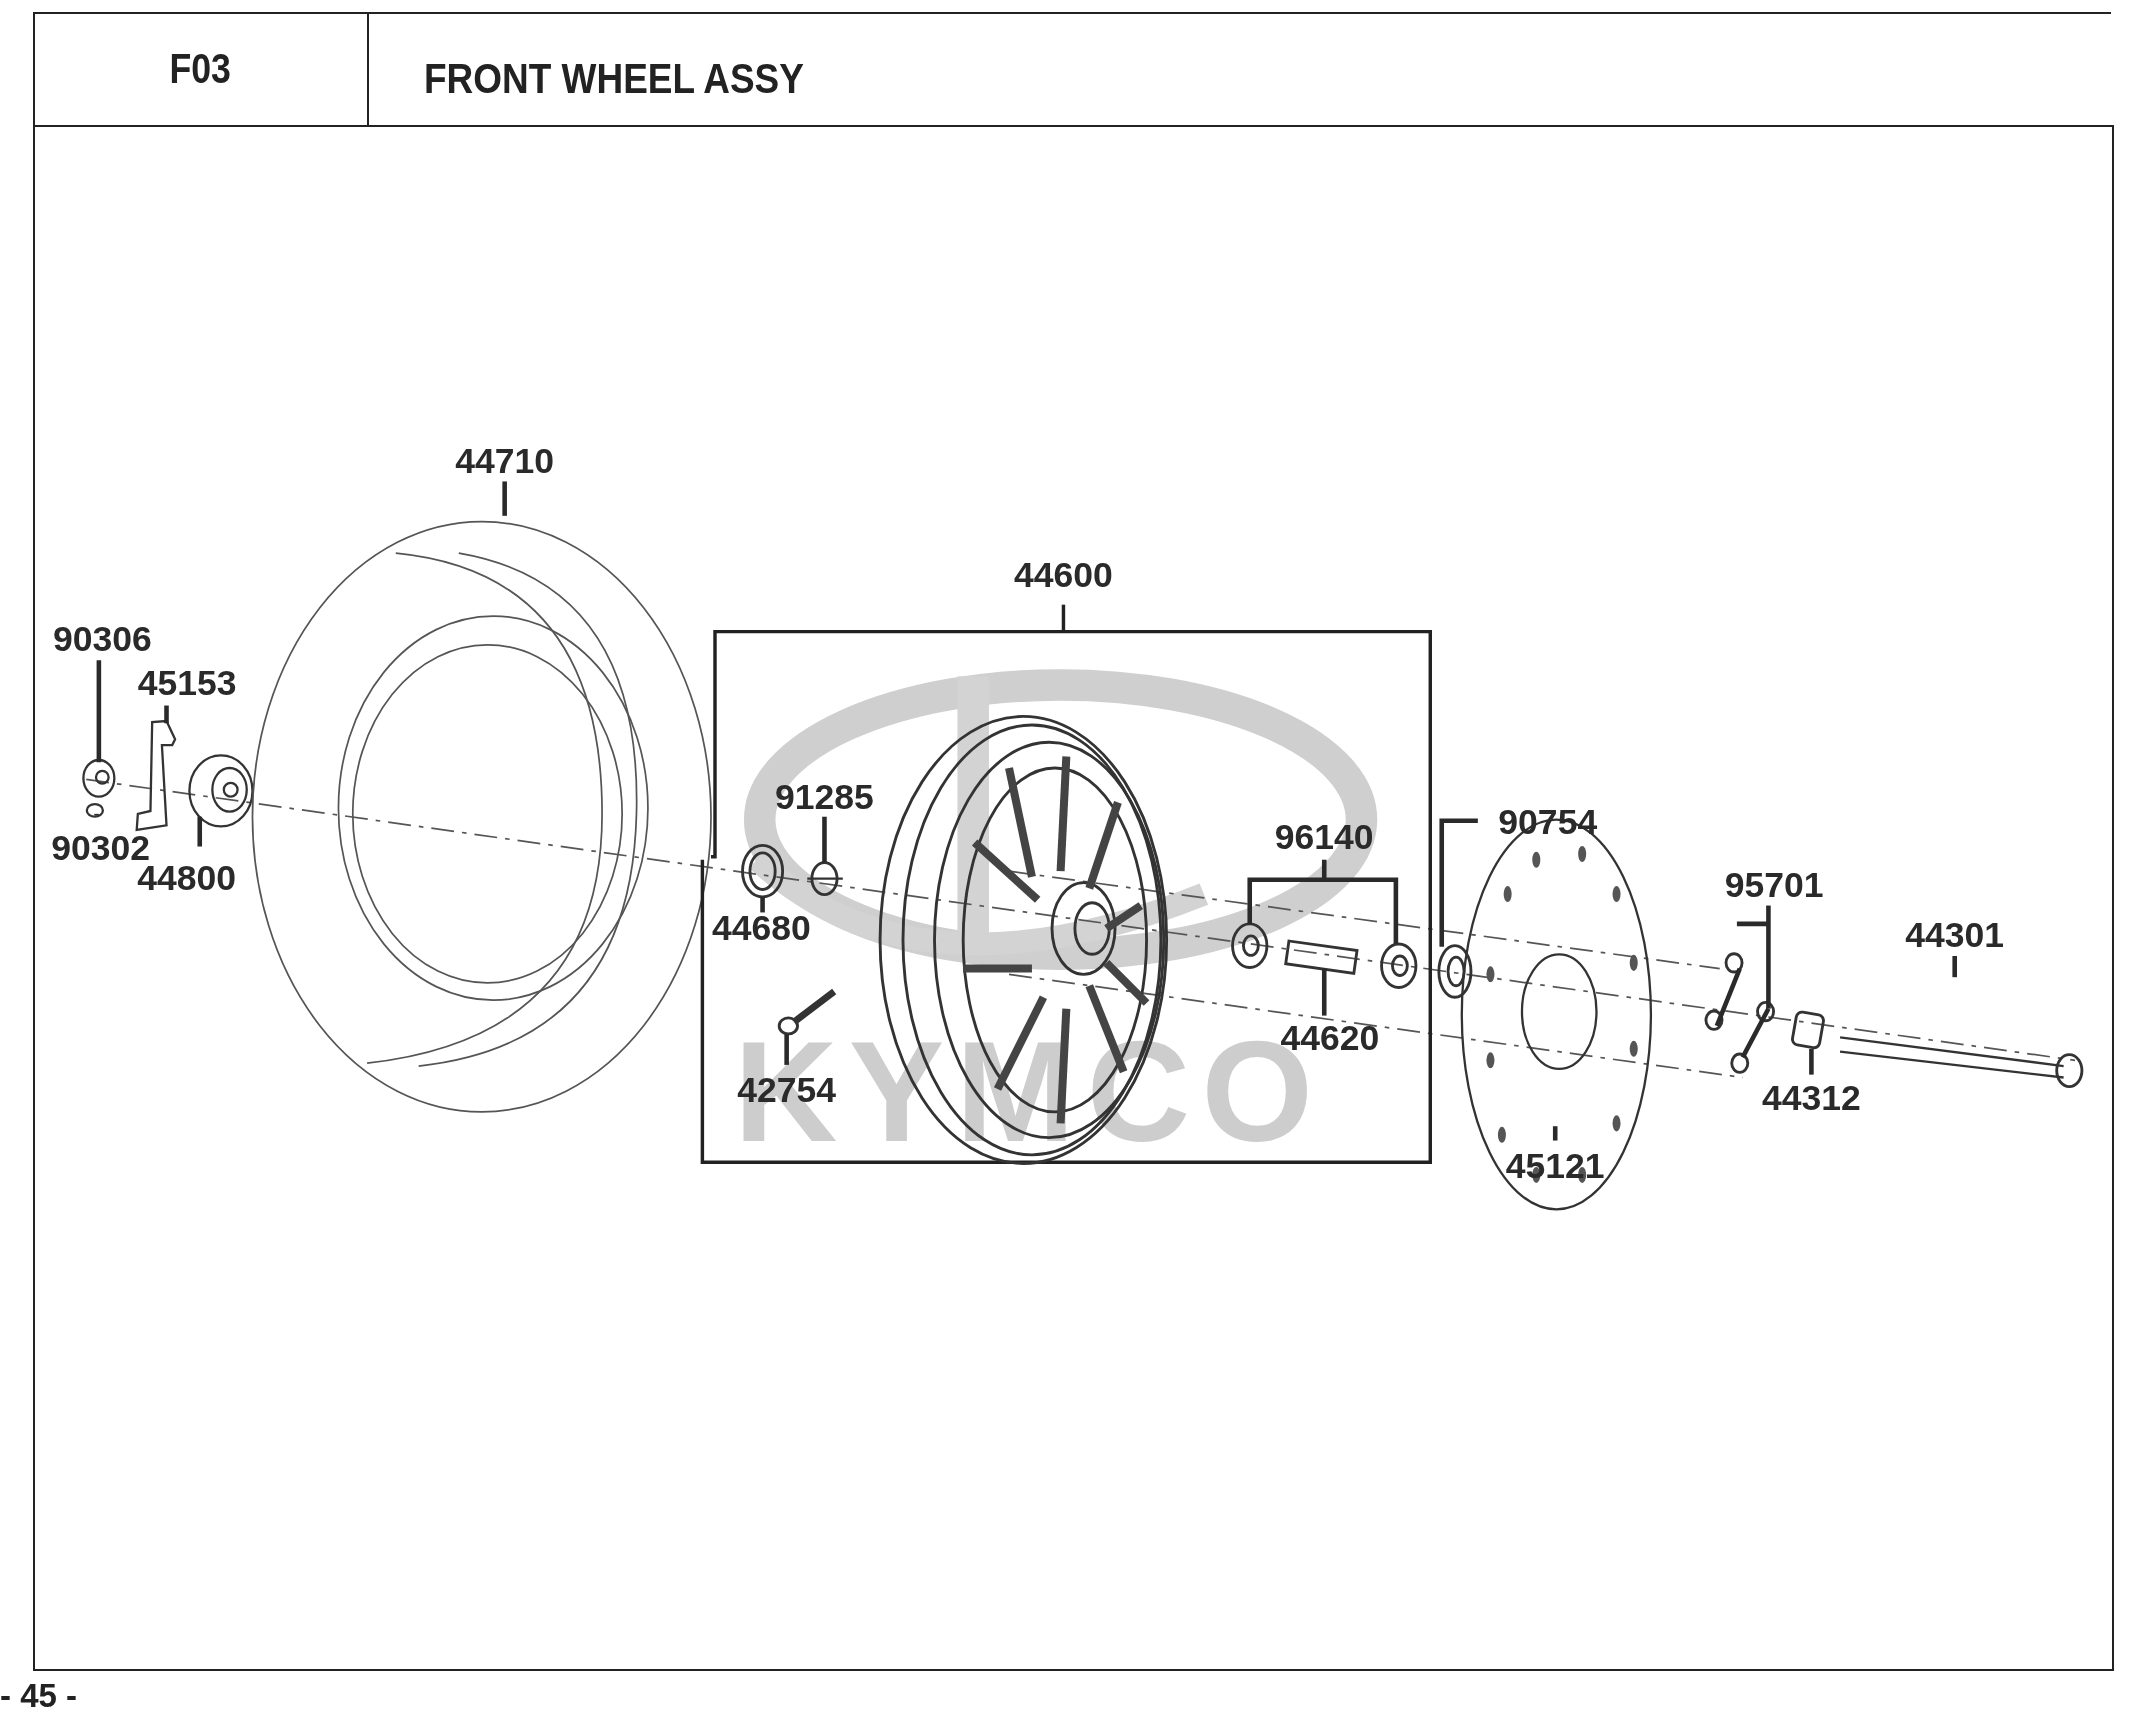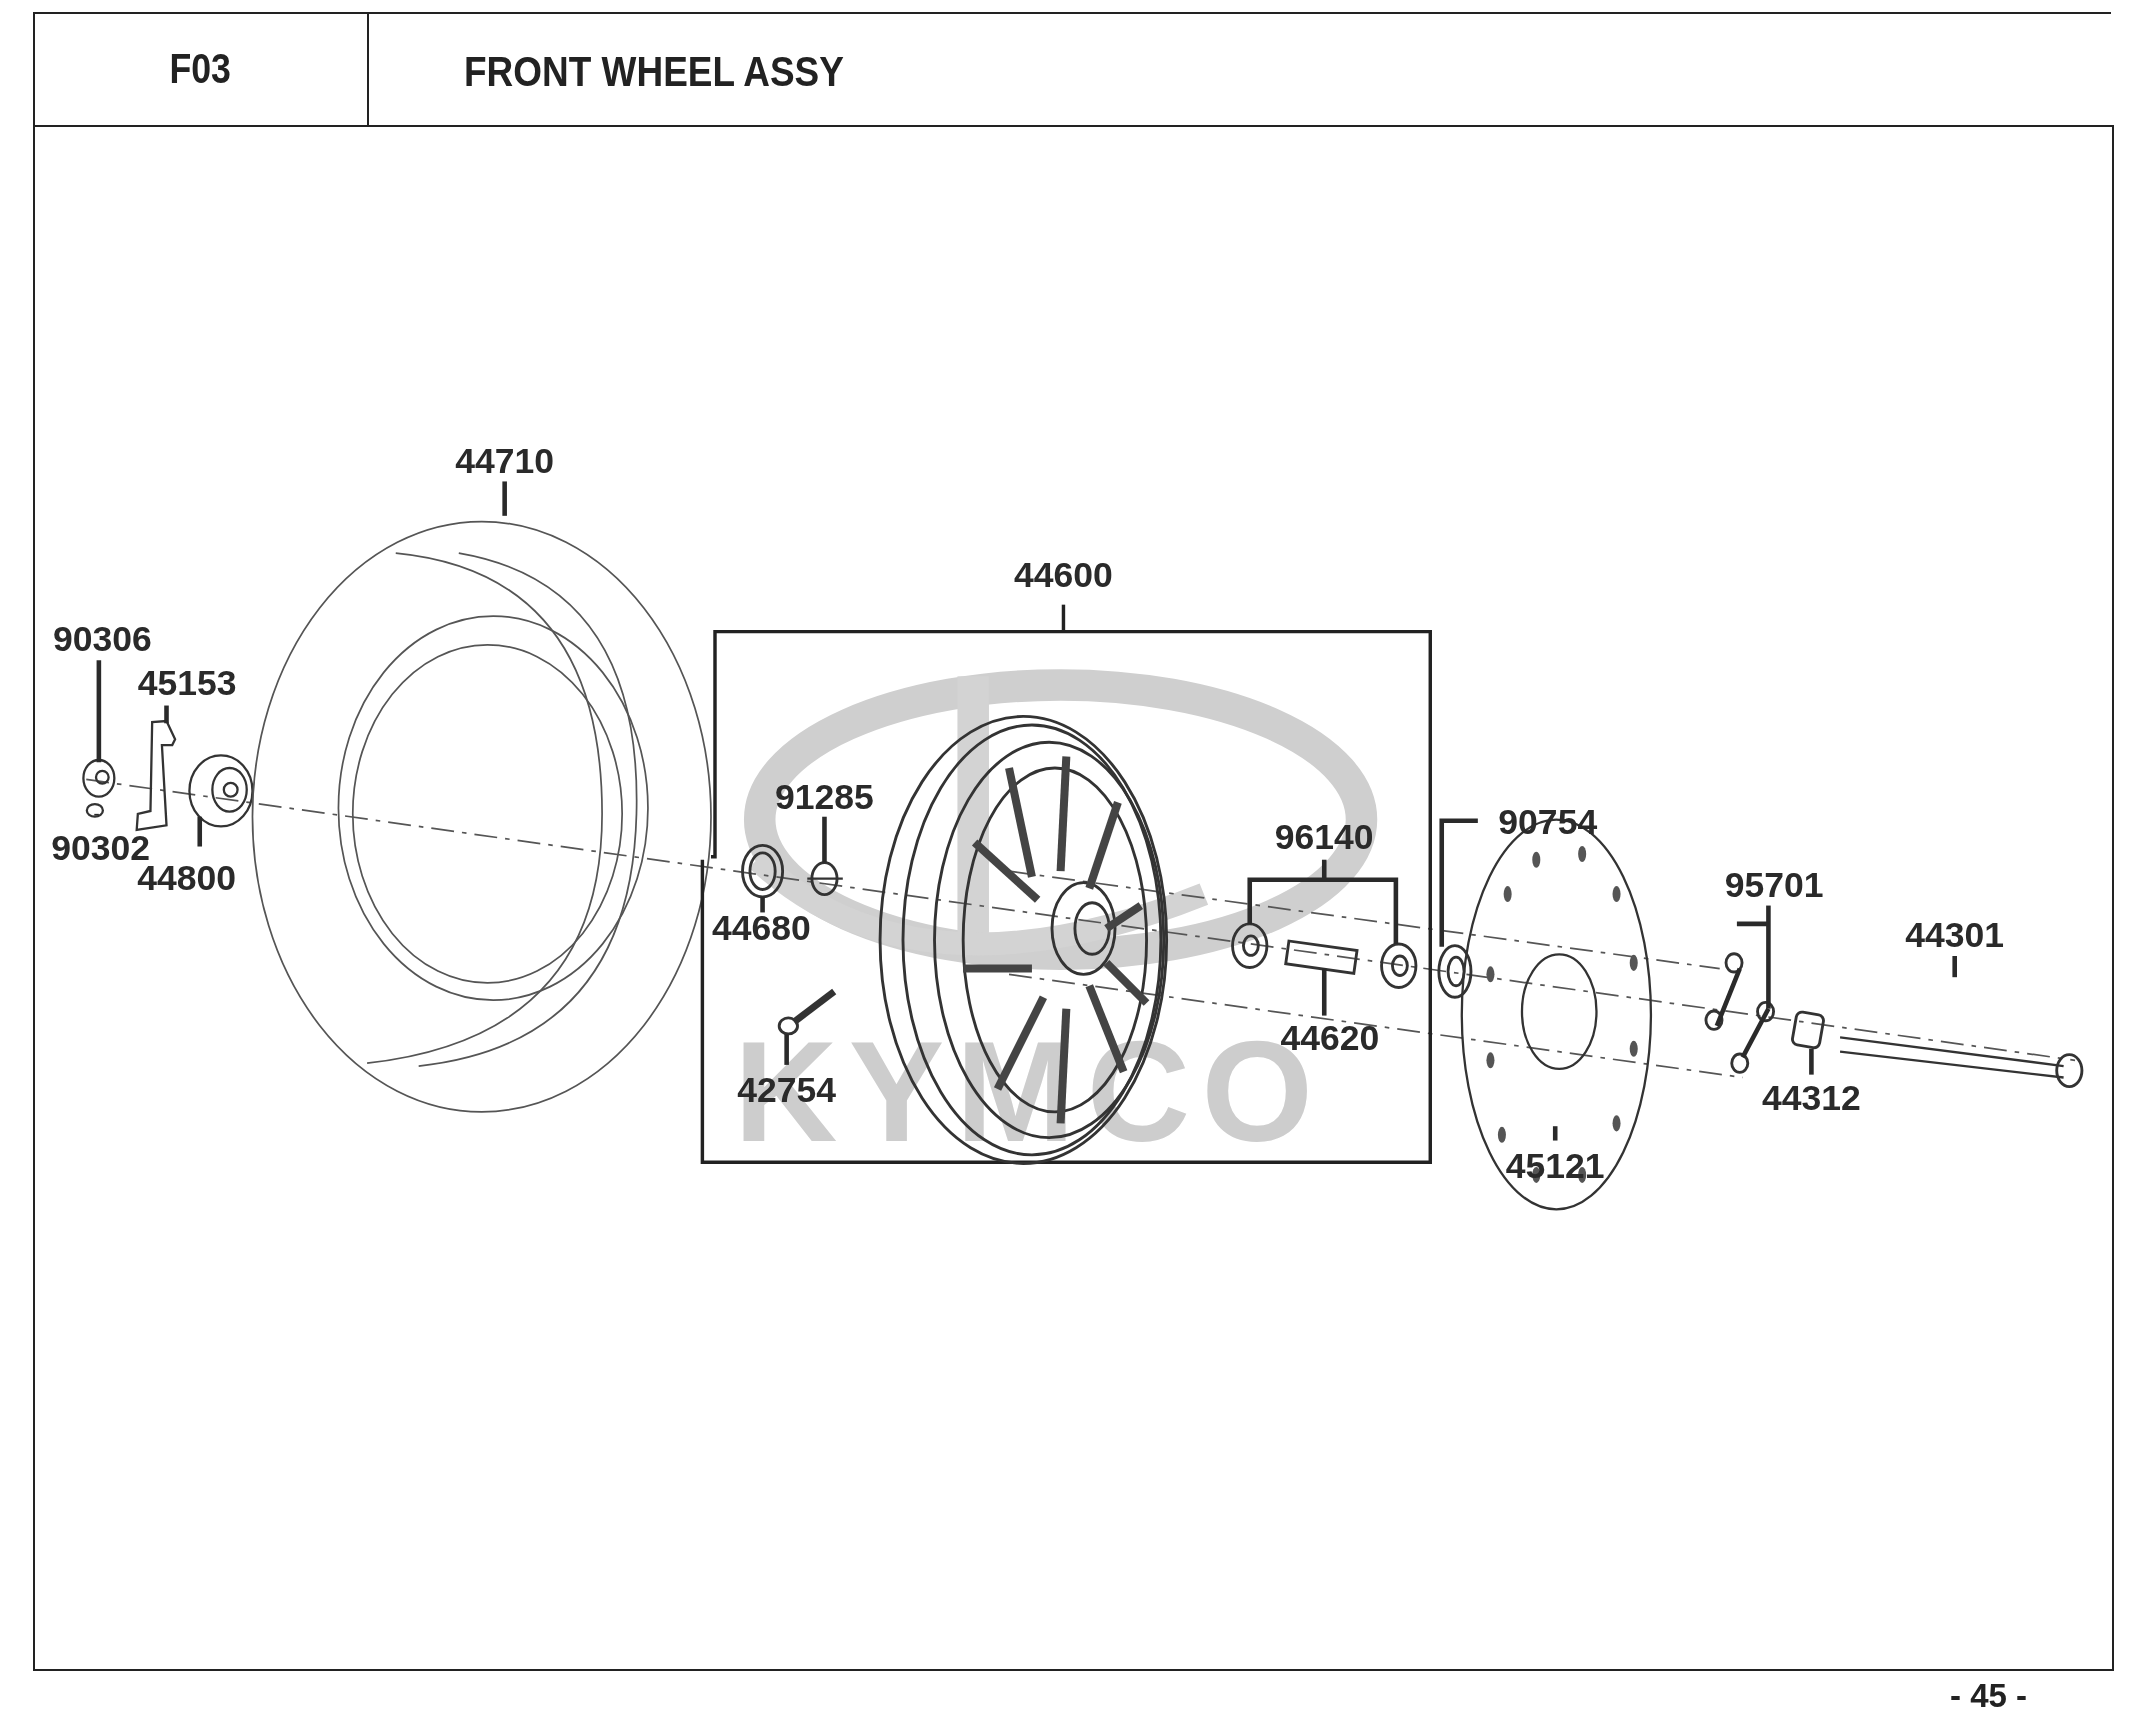--- a/index.html
+++ b/index.html
@@ -4,25 +4,25 @@
 <style>
   html, body { margin: 0; padding: 0; background: #ffffff; }
   body { width: 2151px; height: 1724px; position: relative; overflow: hidden;
          font-family: "Liberation Sans", sans-serif; color: #222222; }
   .frame-header { position: absolute; left: 33px; top: 11.5px; width: 2078px; height: 113px;
                   border-top: 2.9px solid #222; border-left: 2.9px solid #222; box-sizing: border-box; }
   .code-cell { position: absolute; left: 33px; top: 11.5px; width: 336px; height: 115px;
                border-right: 2.3px solid #222; box-sizing: border-box;
                display: flex; align-items: center; justify-content: center; }
   .code-cell span { font-weight: bold; font-size: 42px; transform: scaleX(0.85); display: inline-block; }
-  .title-cell { position: absolute; left: 424px; top: 40px; height: 63px; display: flex; align-items: center; margin-left: 40px; }
+  .title-cell { position: absolute; left: 424px; top: 40px; height: 63px; display: flex; align-items: flex-end; }
   .title-cell span { font-weight: bold; font-size: 42px; transform: scaleX(0.88); transform-origin: left center; display: inline-block; white-space: nowrap; }
   .main-frame { position: absolute; left: 33px; top: 125px; width: 2081px; height: 1546px;
                 border: 2.9px solid #222; box-sizing: border-box; }
-  .page-number { position: absolute; left: 0; width: 2027px; top: 1677px; text-align: right;
+  .page-number { position: absolute; left: 0; width: 2027px; top: 1677px; text-align: left;
                  font-weight: bold; font-size: 33px; }
   svg.diagram { position: absolute; left: 0; top: 0; }
   .callout { font-family: "Liberation Sans", sans-serif; font-weight: bold; font-size: 62px; fill: #2a2a2a; }
 </style>
 </head>
 <body>
 
 <div class="frame-header"></div>
 <div class="code-cell">
   <span>F03</span>

